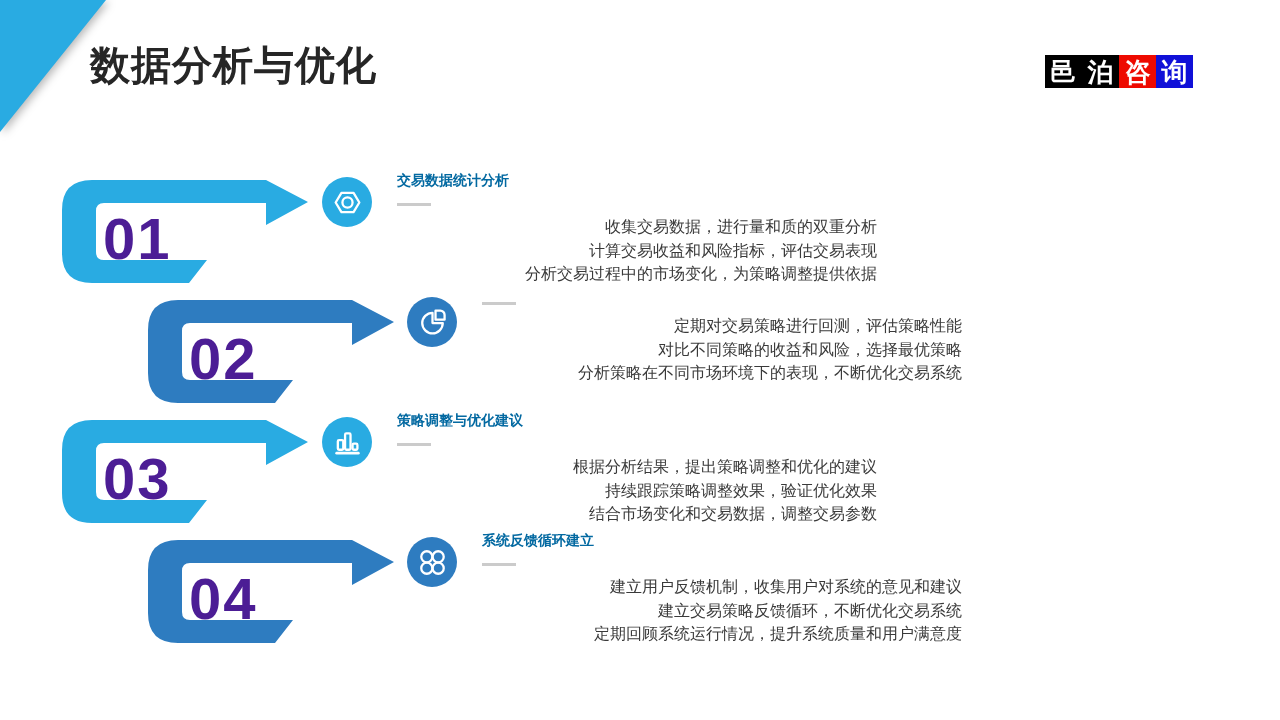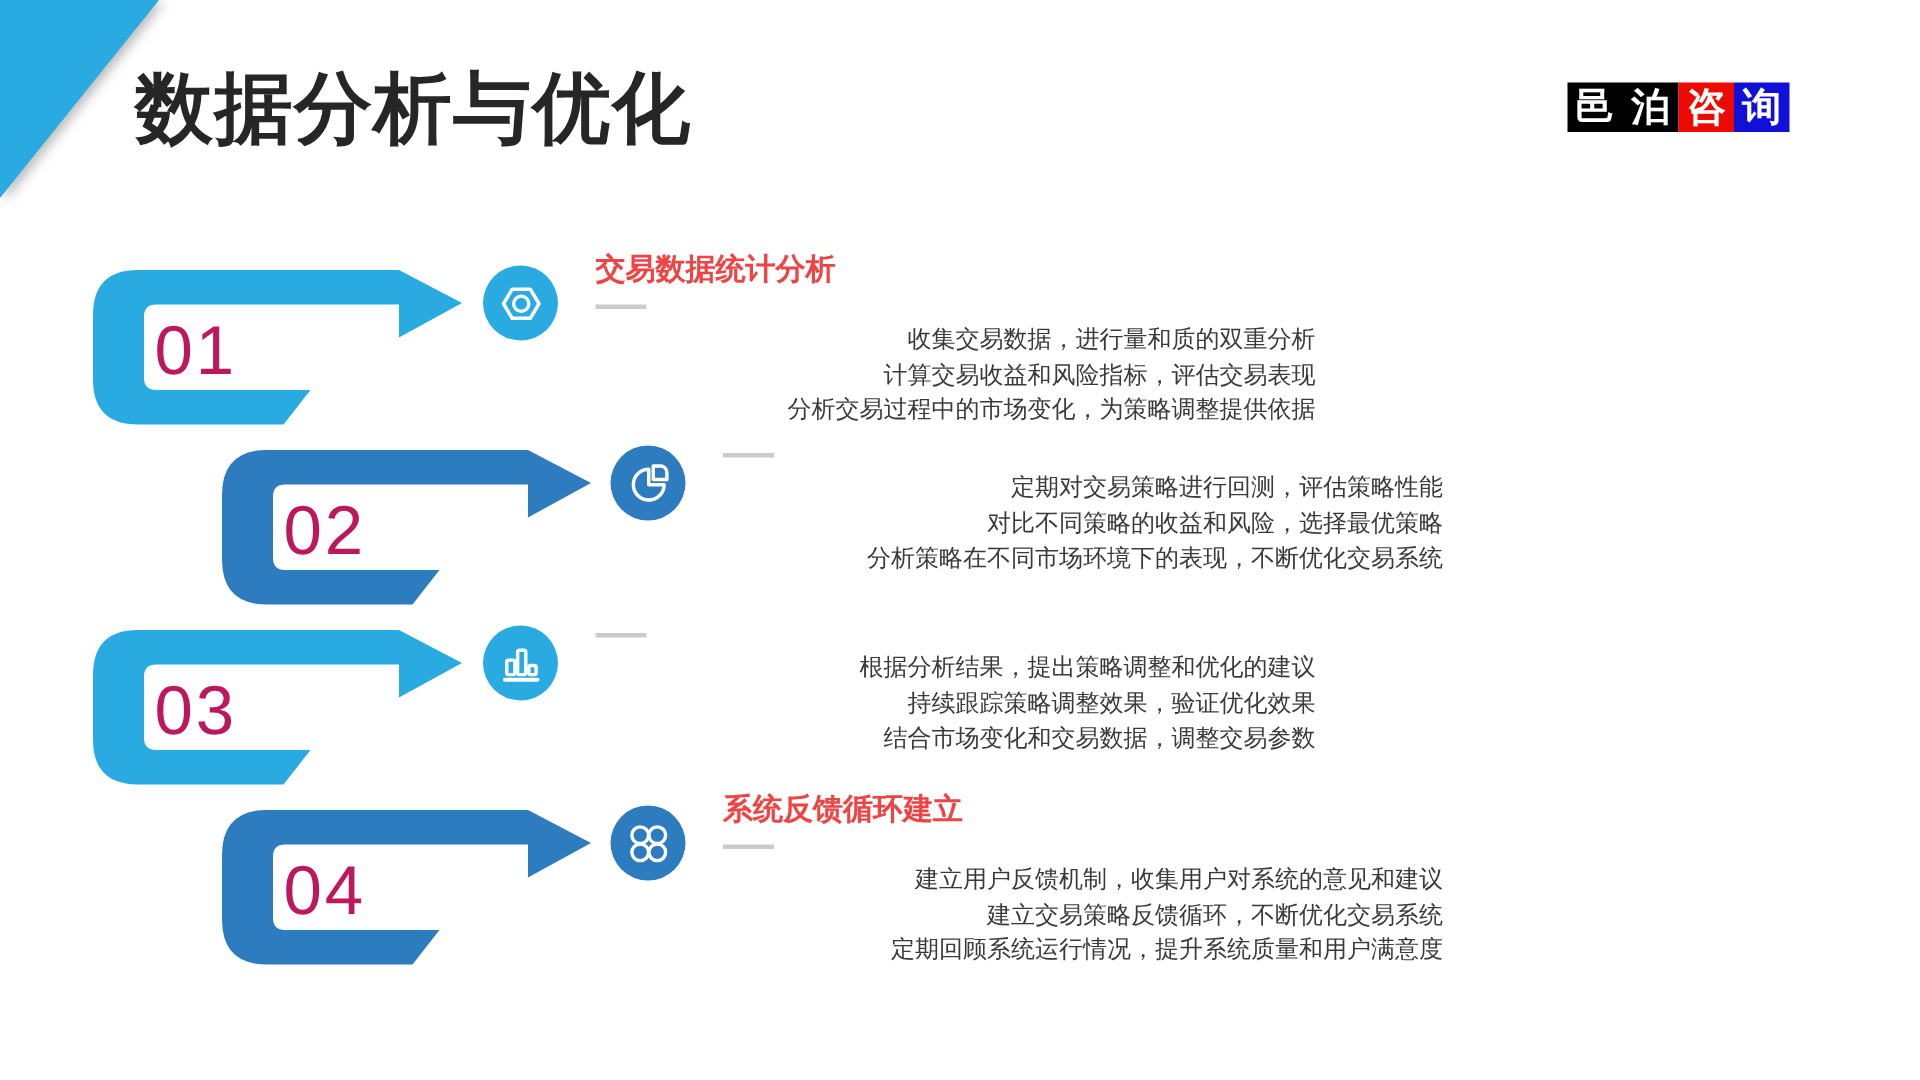--- a/index.html
+++ b/index.html
@@ -6,48 +6,48 @@
   .slide{position:relative;width:1280px;height:720px;background:#ffffff;overflow:hidden;
          font-family:"Liberation Sans",sans-serif;}
 
   
   .corner{position:absolute;left:0;top:0;width:106px;height:132px;
           filter:drop-shadow(3px 2px 4px rgba(0,0,0,0.28));}
   .corner-inner{width:100%;height:100%;background:#29ABE2;
           clip-path:polygon(0 0,100% 0,0 100%);}
 
   
-  .title{position:absolute;left:90px;top:38px;font-size:52px;font-weight:bold;
+  .title{position:absolute;left:90px;top:38px;font-size:40px;font-weight:bold;
          color:#262626;letter-spacing:1px;}
 
   
   .logo{position:absolute;left:1045px;top:55px;display:flex;}
   .logo-cell{width:37px;height:33px;line-height:34px;text-align:center;color:#ffffff;
              font-size:26px;font-weight:bold;font-family:"DejaVu Serif",serif;}
 
   
   .step{position:absolute;left:0;top:0;--accent:#29ABE2;}
   .s1{--ox:60px; --oy:170px; --tx:397px;}
   .s2{--ox:146px;--oy:290px; --tx:482px;}
   .s3{--ox:60px; --oy:410px; --tx:397px;}
   .s4{--ox:146px;--oy:530px; --tx:482px;}
 
   .arrow{position:absolute;left:var(--ox);top:var(--oy);color:var(--accent);}
 
   .num{position:absolute;left:calc(var(--ox) + 43px);top:calc(var(--oy) + 40px);
-       font-size:46px;font-weight:400;color:#be185d;letter-spacing:2px;line-height:1;}
+       font-size:58px;font-weight:700;color:#4c1d95;letter-spacing:2px;line-height:1;}
 
   .icon-circle{position:absolute;left:calc(var(--tx) - 75px);top:calc(var(--oy) + 7px);
        width:50px;height:50px;border-radius:50%;background:var(--accent);
        display:flex;align-items:center;justify-content:center;}
   .icon-circle svg{width:29px;height:29px;stroke:#ffffff;fill:none;
        stroke-width:1.9;stroke-linejoin:round;stroke-linecap:round;}
 
   .txt{position:absolute;left:var(--tx);top:var(--oy);width:480px;}
-  .txt h3{margin:0;font-size:20px;line-height:21px;font-weight:bold;color:#ef4444;font-family:Liberation Serif, serif;}
+  .txt h3{margin:0;font-size:14px;line-height:21px;font-weight:bold;color:#0369a1;font-family:Liberation Serif, serif;}
   .divider{width:34px;height:3px;background:#cbcbcb;margin:12px 0 9px 0;}
   .txt p{margin:0;font-size:16px;line-height:23.5px;color:#3a3a3a;text-align:right;}
 </style>
 </head>
 <body>
 
 <div class="slide">
 
   <div class="corner">
     <div class="corner-inner" style="background: rgb(41, 171, 226);"></div>
@@ -108,20 +108,21 @@
     <div class="num">03</div>
     <div class="icon-circle">
       <svg viewBox="0 0 24 24">
         <rect x="4" y="10" width="4.5" height="8" rx="1"></rect>
         <rect x="10" y="4.5" width="4.5" height="13.5" rx="1"></rect>
         <rect x="16.2" y="13" width="4" height="5" rx="1"></rect>
         <line x1="3" y1="20.8" x2="21" y2="20.8" stroke-width="2.2"></line>
       </svg>
     </div>
     <div class="txt">
+      <h3>策略调整与优化建议</h3>
       <div class="divider"></div>
       <p>根据分析结果，提出策略调整和优化的建议</p>
       <p>持续跟踪策略调整效果，验证优化效果</p>
       <p>结合市场变化和交易数据，调整交易参数</p>
     </div>
   </div>
 
   <div class="step s4" style="--accent: #2E7CC0;">
     <svg class="arrow" width="250" height="115" viewBox="0 0 250 115">
       <path fill="currentColor" d="M32,10 H206 L248,32 L206,55 V33 H44 Q36,33 36,41 V82 Q36,90 44,90 H147 L129,113 H32 Q2,113 2,83 V40 Q2,10 32,10 Z"></path>

